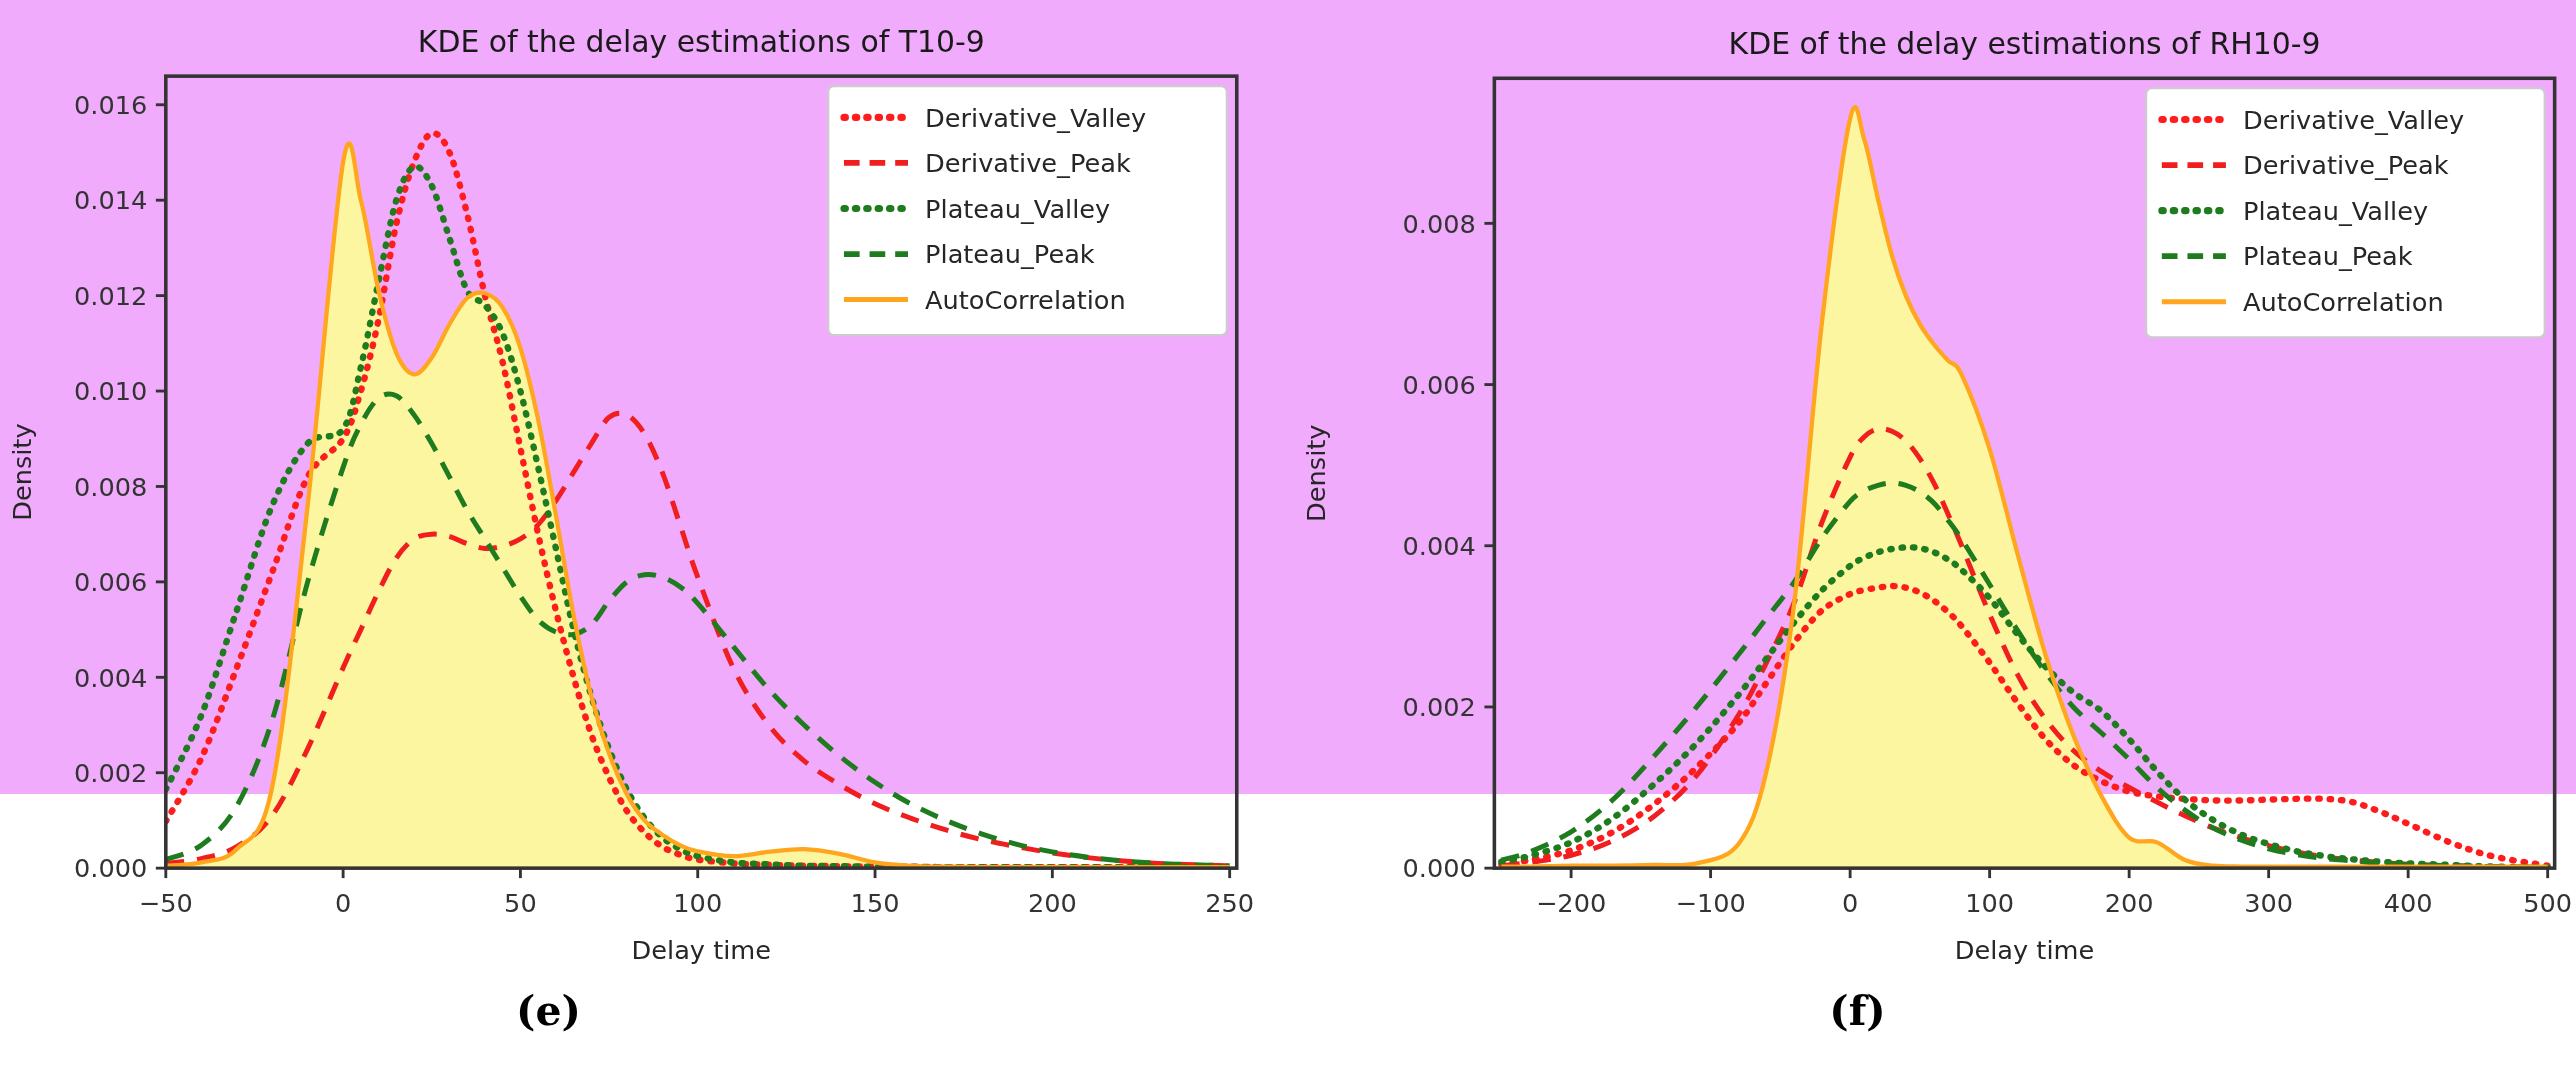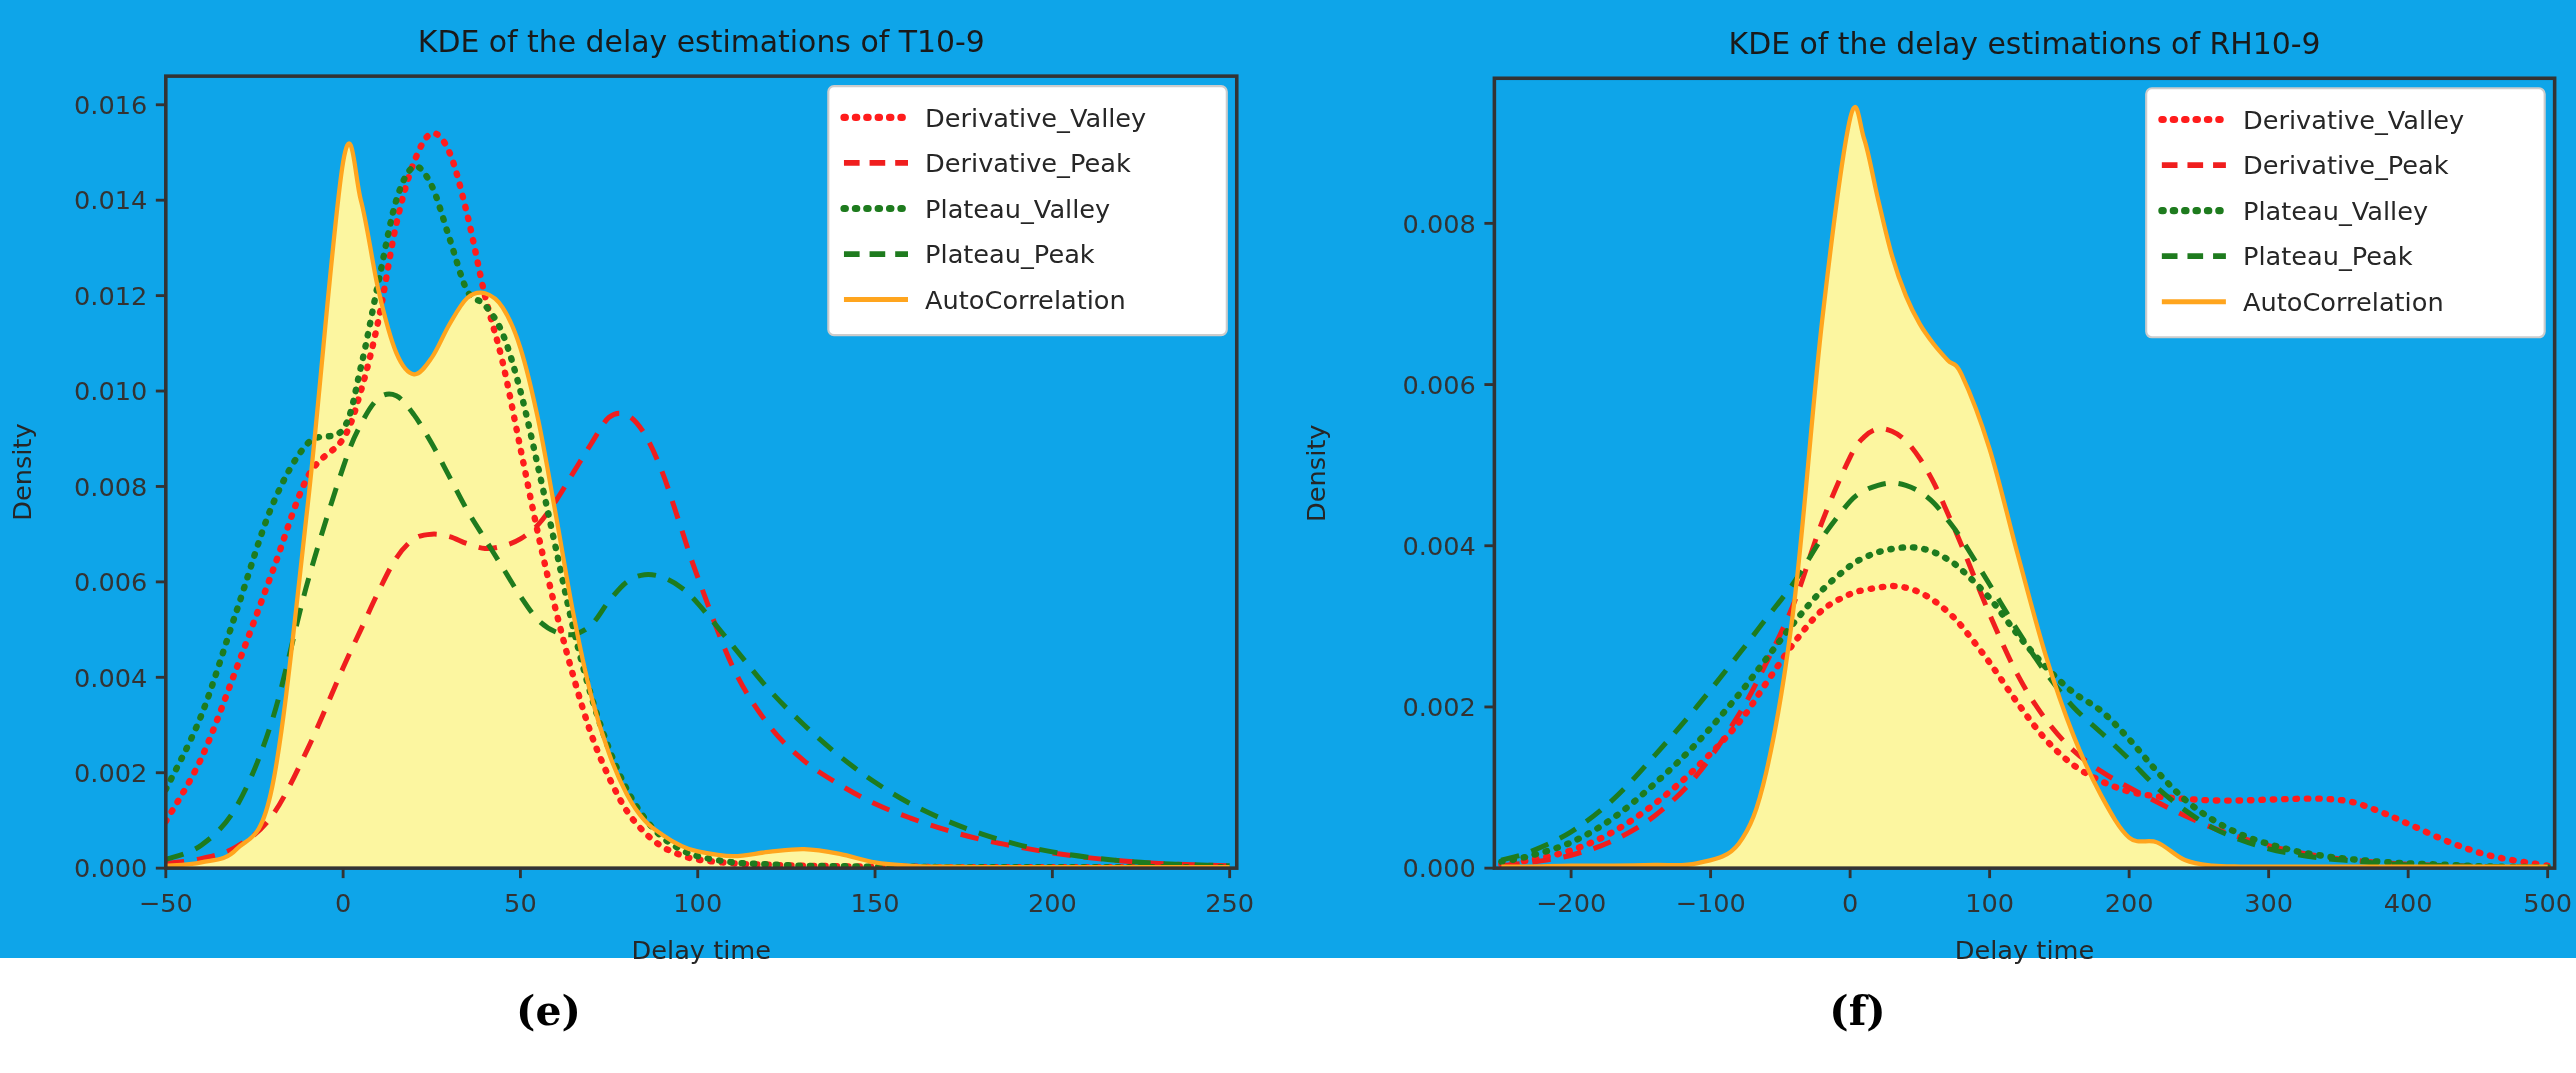--- a/index.html
+++ b/index.html
@@ -1,17 +1,17 @@
 <!DOCTYPE html>
 <html style="font-size:11.4px"><head>
 <meta charset="utf-8">
 <style>
   html,body{margin:0;padding:0;background:#ffffff;}
   body{width:2576px;height:1074px;font-family:"DejaVu Sans",sans-serif;overflow:hidden;}
-  .figure{position:relative;width:2576px;height:958px;background:#0ea5e9;}
+  .figure{position:relative;width:2576px;height:794px;background:#f0abfc;}
   .panel{position:absolute;top:0;height:1074px;}
   .panel-left{left:0;width:1288px;}
   .panel-right{left:1288px;width:1288px;}
   .panel-svg{display:block;}
   .sublabel{
     position:absolute;
     text-align:center;
     font-family:"DejaVu Serif",serif;
     font-weight:bold;
     font-size:41px;

